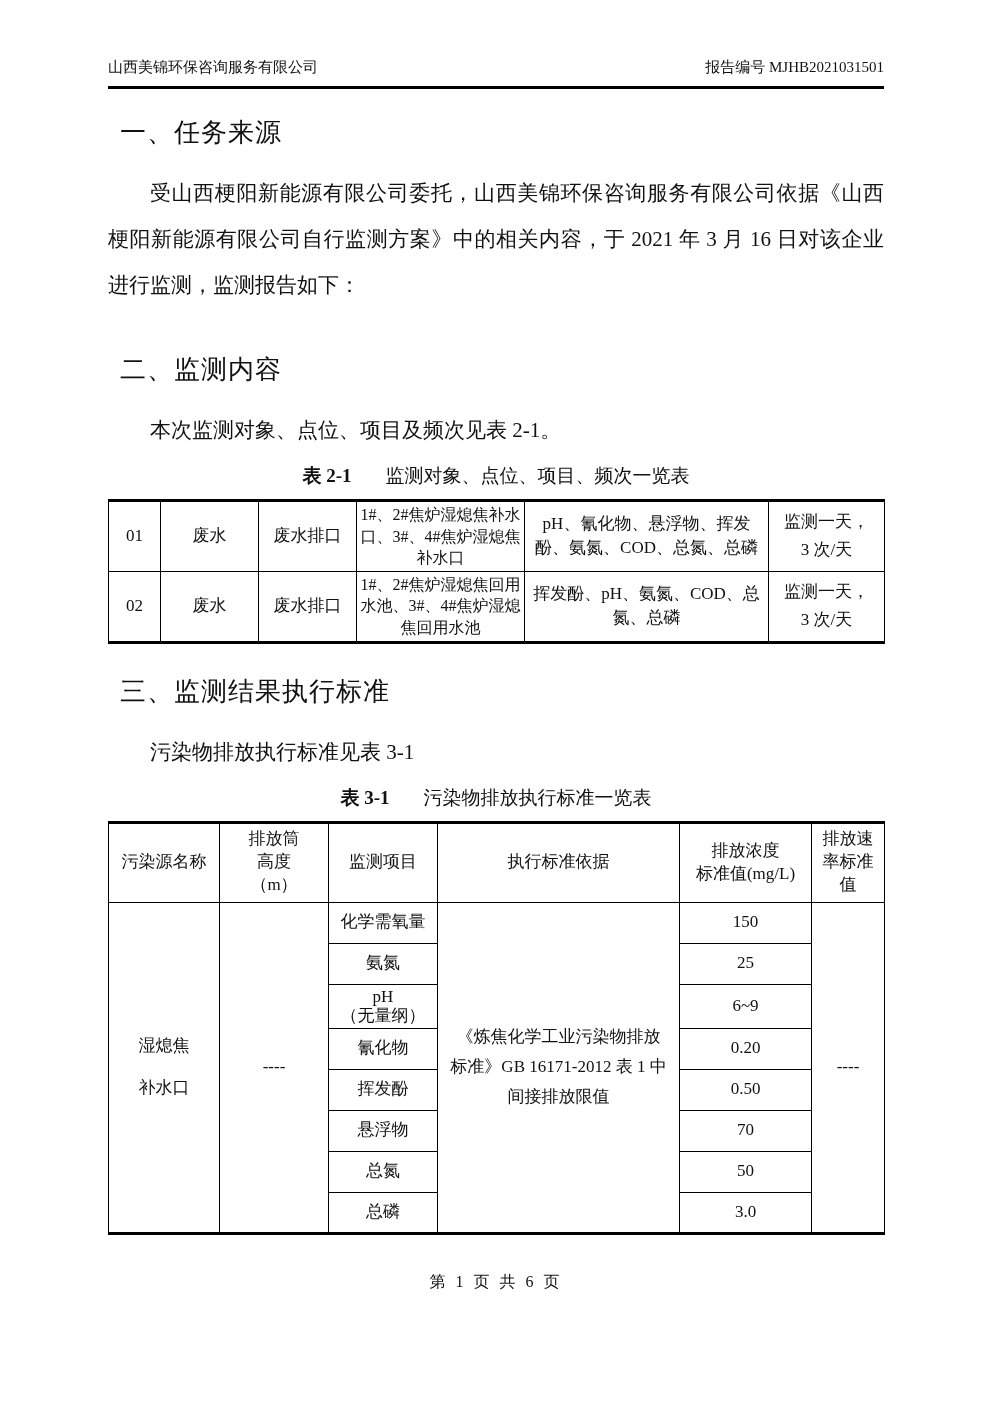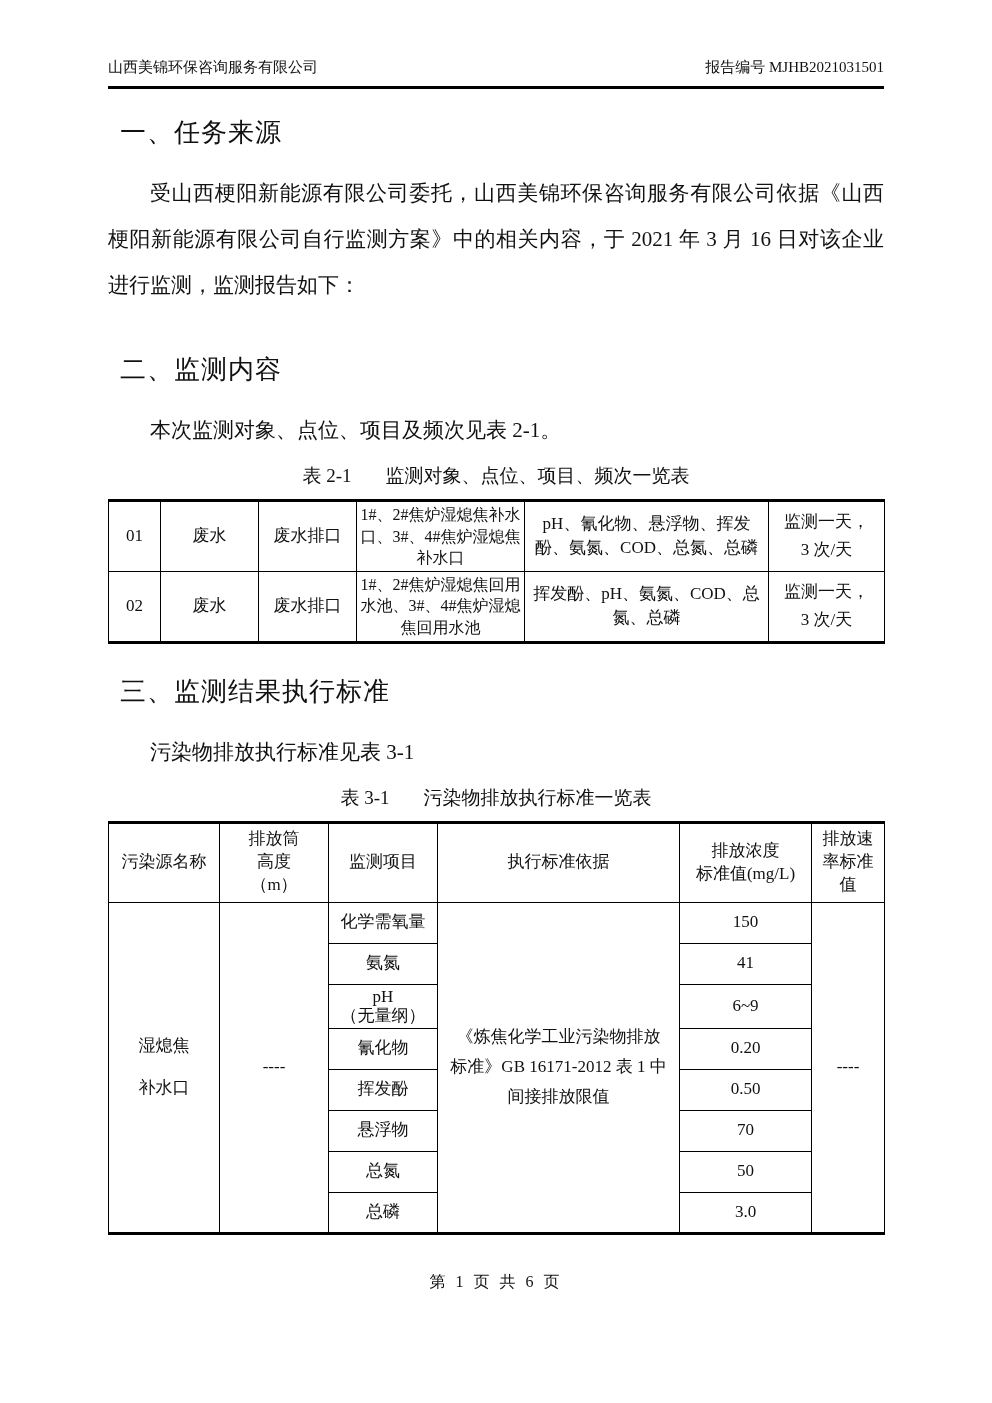--- a/index.html
+++ b/index.html
@@ -39,21 +39,21 @@
     margin:20px 0 0 0;
   }
   .para.single{line-height:30px;margin-top:28px;}
 
   
   .tbl-caption{
     text-align:center;
     font-size:19px;
     margin:18px 0 10px 0;
   }
-  .tbl-caption .cap-label{font-weight:400;margin-right:34px;}
+  .tbl-caption .cap-label{font-weight:700;margin-right:34px;}
 
   
   table{
     border-collapse:collapse;
     table-layout:fixed;
     width:776px;
     border-top:3px solid #000;
     border-bottom:3px solid #000;
   }
   th,td{
@@ -173,21 +173,21 @@
     <td rowspan="8">----</td>
     <td>化学需氧量</td>
     <td class="basis-cell ml" rowspan="8">《炼焦化学工业污染物排放
 标准》GB 16171-2012 表 1 中
 间接排放限值</td>
     <td>150</td>
     <td rowspan="8">----</td>
   </tr>
   <tr>
     <td>氨氮</td>
-    <td>41</td>
+    <td>25</td>
   </tr>
   <tr>
     <td class="ph-cell ml">pH
 （无量纲）</td>
     <td>6~9</td>
   </tr>
   <tr>
     <td>氰化物</td>
     <td>0.20</td>
   </tr>

